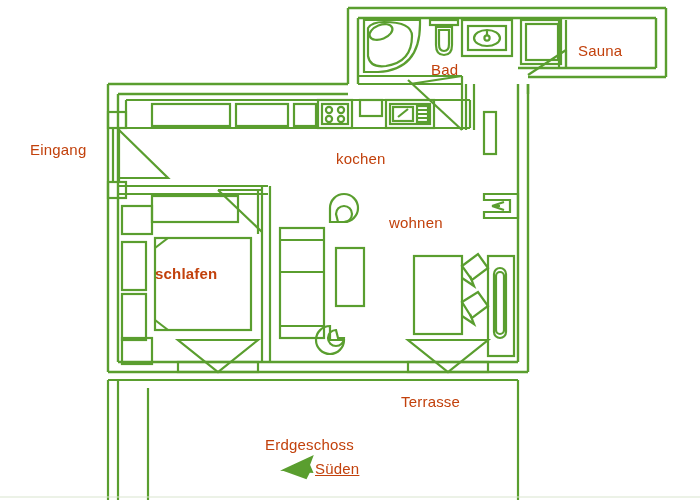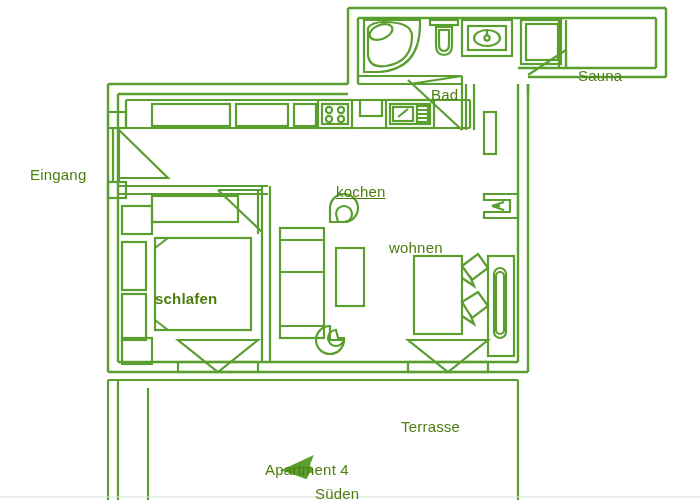--- a/index.html
+++ b/index.html
@@ -18,30 +18,29 @@
   #plan-svg {
     position: absolute;
     left: 0;
     top: 0;
     width: 700px;
     height: 500px;
     display: block;
   }
   .room-label {
     position: absolute;
-    color: #4d7c0f;
+    color: #c2410c;
     font-family: "Liberation Sans", sans-serif;
     font-size: 15px;
     white-space: pre;
     line-height: 1.25;
     letter-spacing: 0.2px;
-    margin-top: 25px;
   }
   .label-eingang { left: 30px;  top: 141px; }
-  .label-kochen  { left: 336px; top: 158px; text-decoration: underline; }
+  .label-kochen  { left: 336px; top: 150px; }
   .label-bad     { left: 431px; top: 61px;  }
   .label-sauna   { left: 578px; top: 42px;  }
   .label-wohnen  { left: 389px; top: 214px; }
   .label-schlafen{ left: 155px; top: 265px; font-weight: bold; }
   .label-apt     { left: 265px; top: 398px; }
   .label-terrasse{ left: 401px; top: 393px; }
   .label-sueden  { left: 315px; top: 460px; text-decoration: underline; }
 </style>
 </head>
 <body>
@@ -262,17 +261,16 @@
   <div class="room-label label-eingang">Eingang</div>
   <div class="room-label label-kochen">kochen</div>
   <div class="room-label label-bad">Bad</div>
   <div class="room-label label-sauna">Sauna</div>
   <div class="room-label label-wohnen">wohnen</div>
   <div class="room-label label-schlafen">schlafen</div>
   <div class="room-label label-terrasse">Terrasse</div>
   <div class="room-label label-sueden">Süden</div>
 
   <div class="room-label label-apt">
-    <div>Apartment 4</div>
     <div>Erdgeschoss</div>
   </div>
 
 </div>
 
 </body></html>

